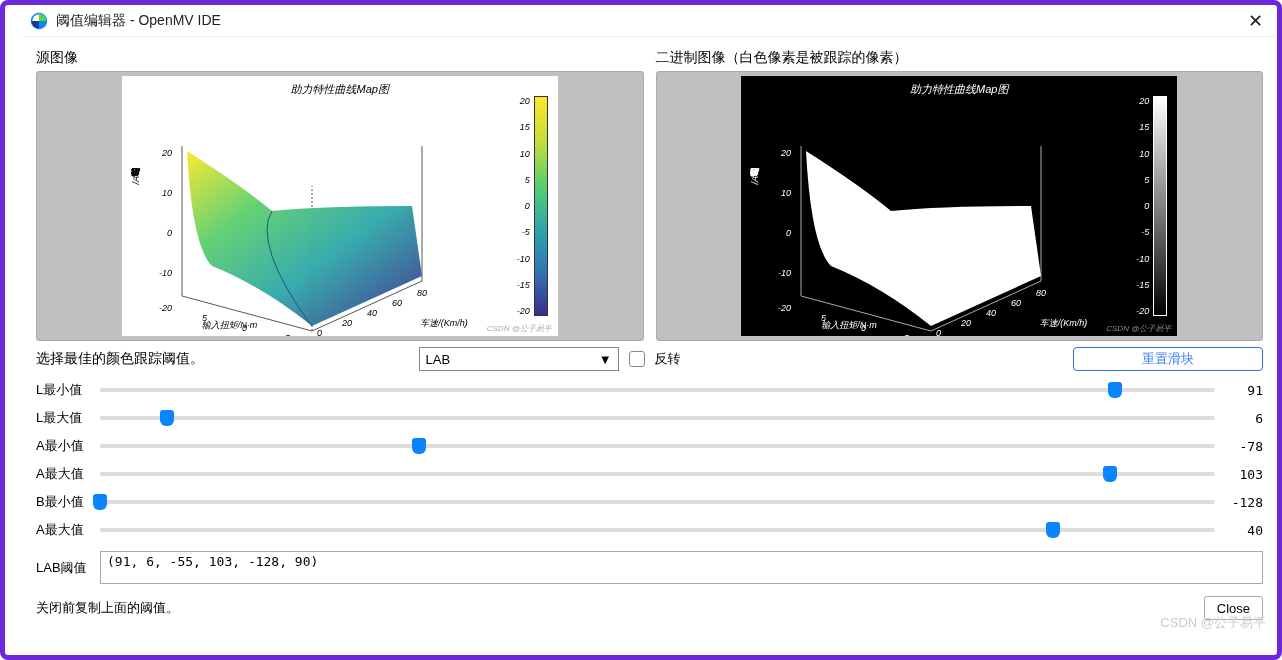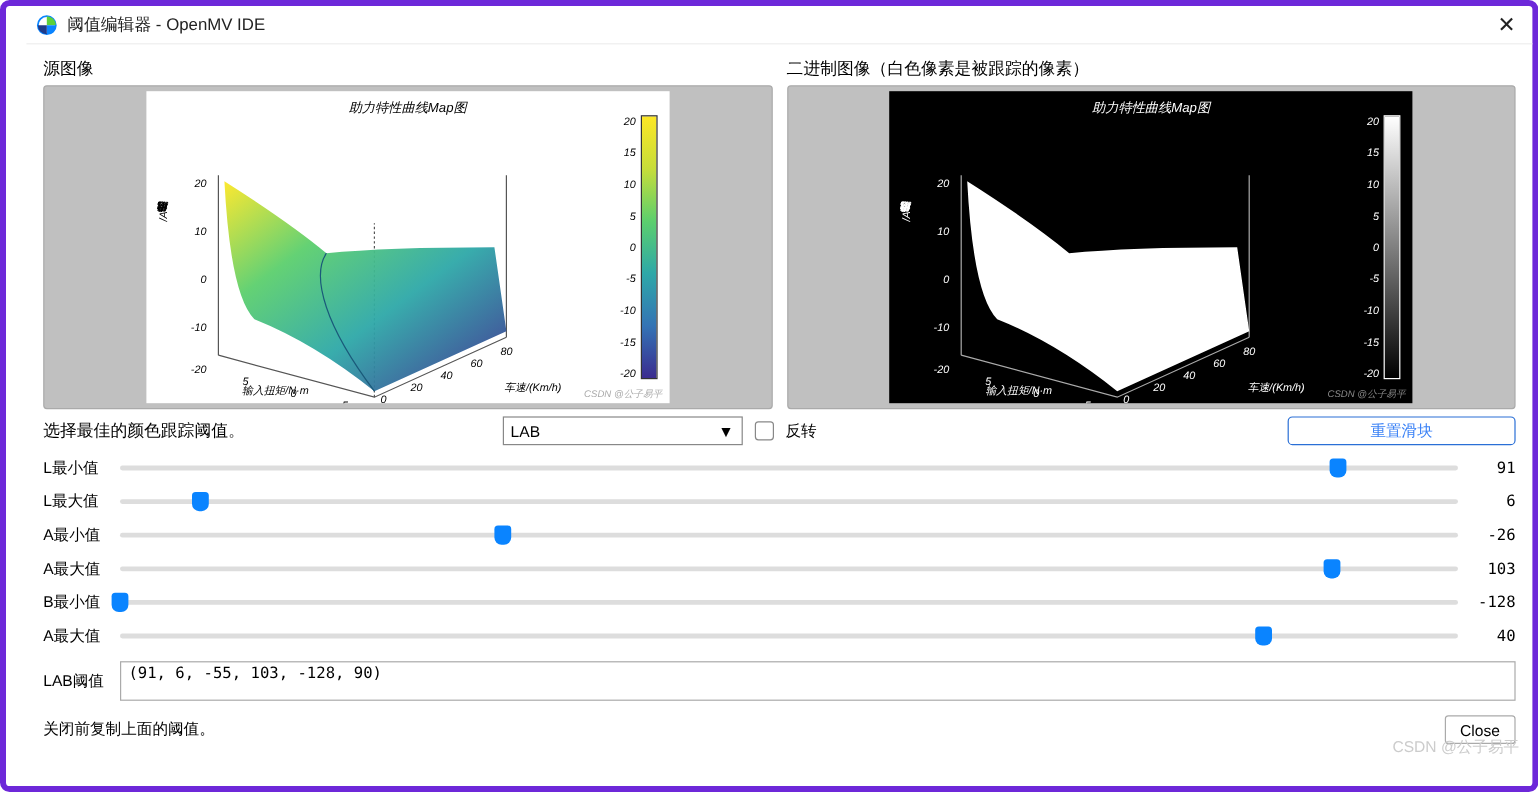--- a/index.html
+++ b/index.html
@@ -347,21 +347,21 @@
         <div class="slider-track">
           <div class="slider-thumb" style="left:6%"></div>
         </div>
         <div class="slider-value">6</div>
       </div>
       <div class="slider-row">
         <div class="slider-label">A最小值</div>
         <div class="slider-track">
           <div class="slider-thumb" style="left:28.6%"></div>
         </div>
-        <div class="slider-value">-26</div>
+        <div class="slider-value">-78</div>
       </div>
       <div class="slider-row">
         <div class="slider-label">A最大值</div>
         <div class="slider-track">
           <div class="slider-thumb" style="left:90.6%"></div>
         </div>
         <div class="slider-value">103</div>
       </div>
       <div class="slider-row">
         <div class="slider-label">B最小值</div>

